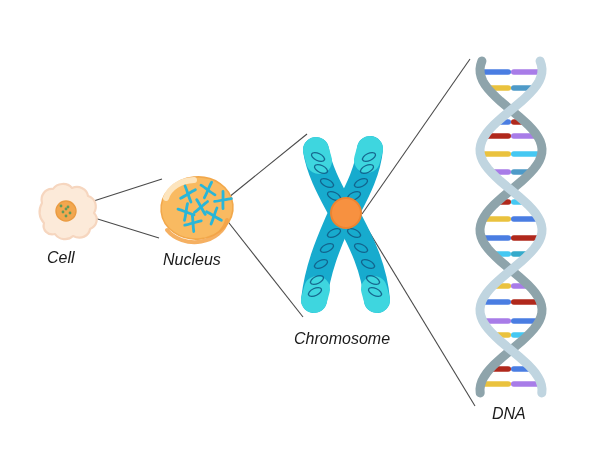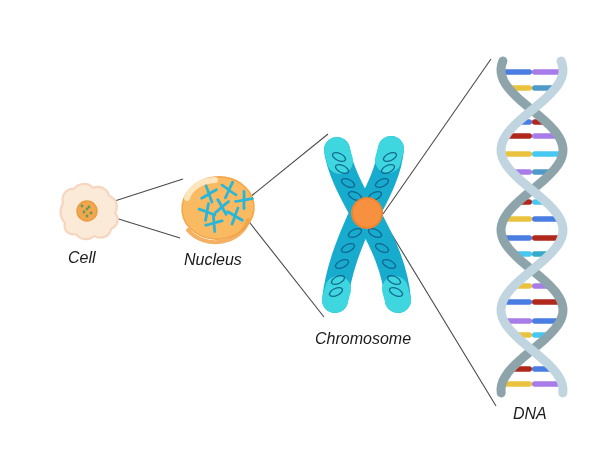--- a/index.html
+++ b/index.html
@@ -1,20 +1,20 @@
 <!DOCTYPE html>
 <html><head>
 <meta charset="utf-8">
 <style>
   html,body{margin:0;padding:0;}
   body{
     width:612px;height:459px;background:#ffffff;overflow:hidden;
     font-family:"Liberation Sans", sans-serif;
   }
-  #stage{position:relative;width:509px;height:459px;margin-left:21px;}
+  #stage{position:relative;width:509px;height:459px;}
   svg{display:block;}
   text.fig-label{
     font-family:"Liberation Sans", sans-serif;
     font-style:italic;
     font-size:16px;
   }
 </style>
 </head>
 <body>
 

